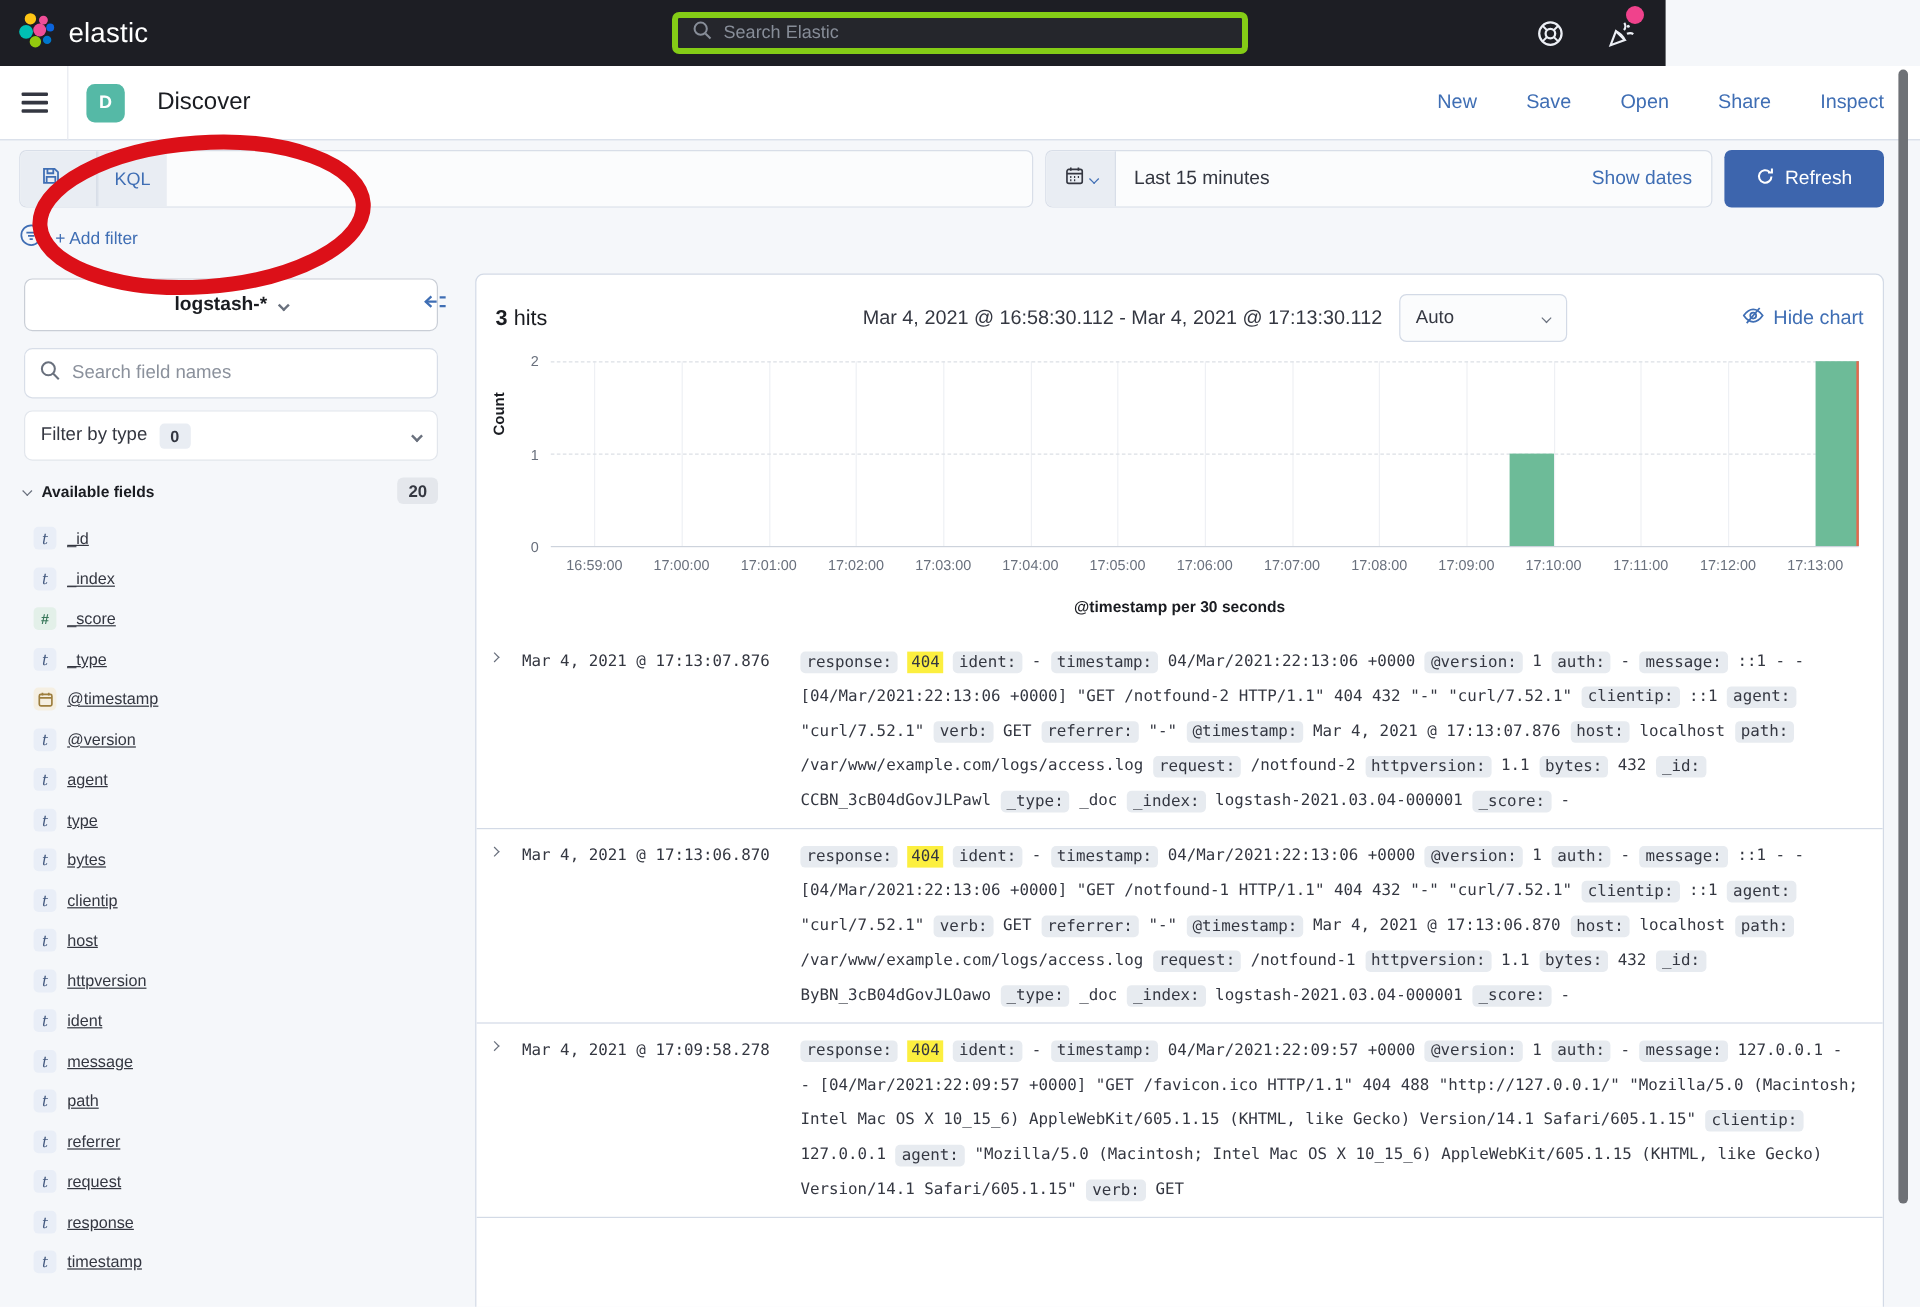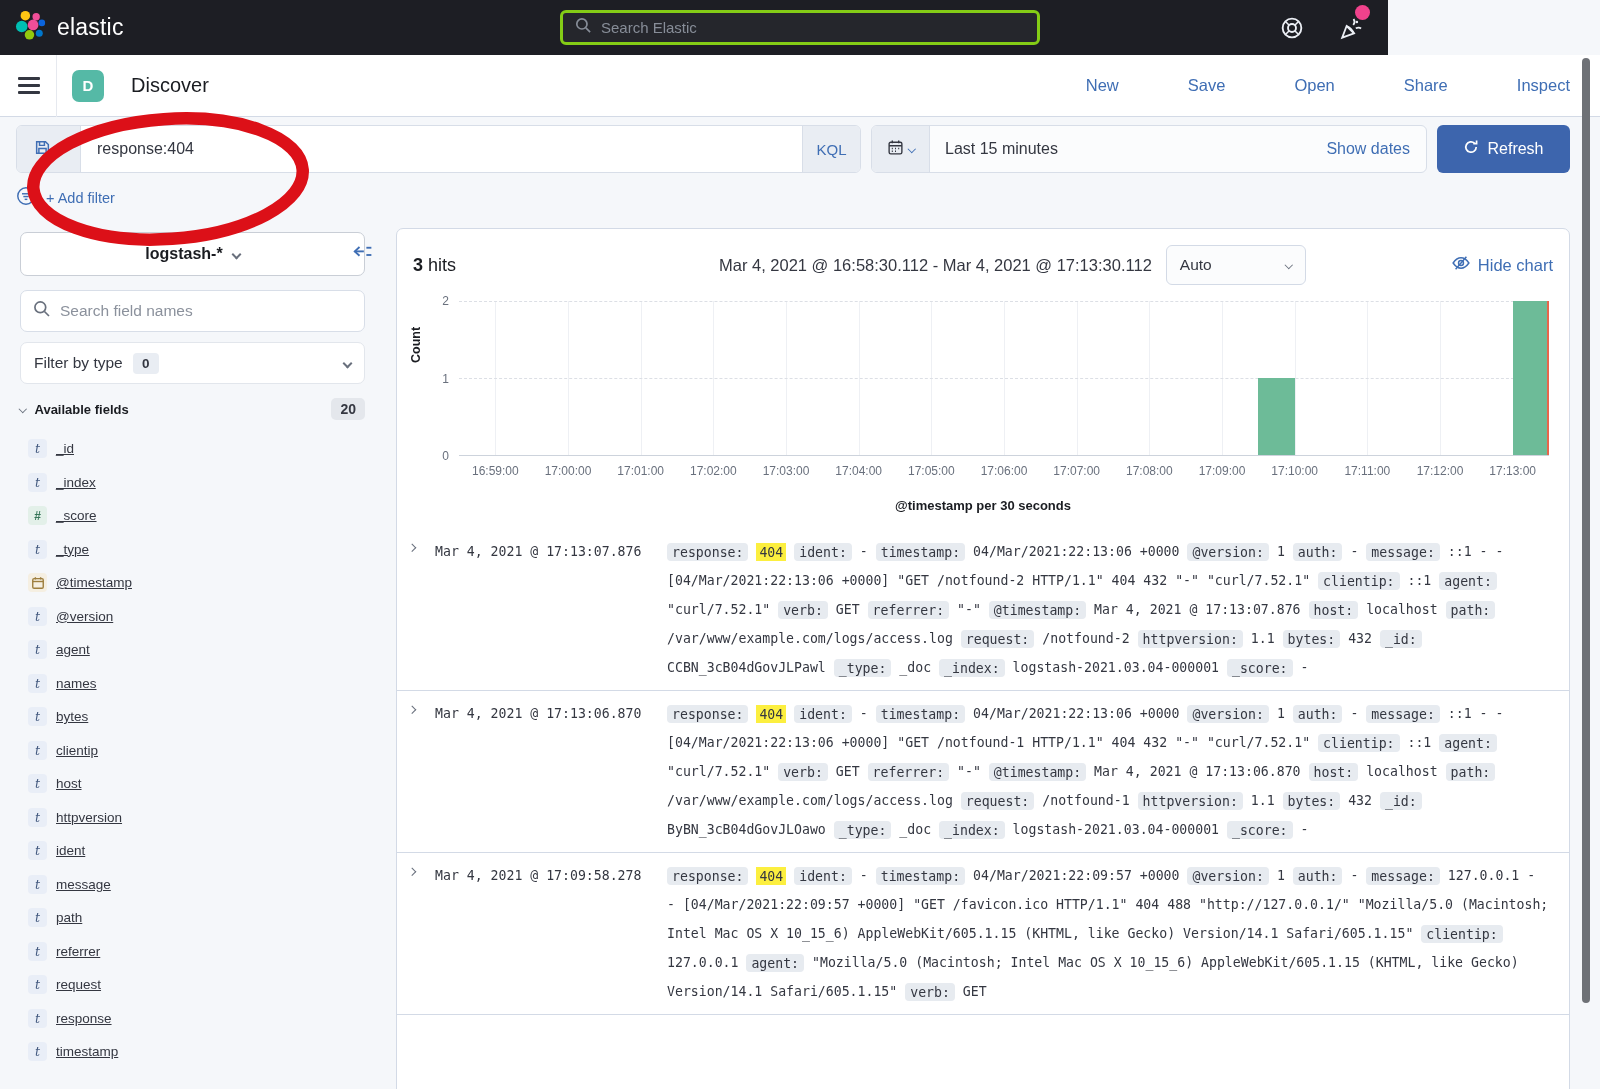--- a/index.html
+++ b/index.html
@@ -3,36 +3,36 @@
 <meta charset="utf-8">
 <style>
   * { margin:0; padding:0; box-sizing:border-box; }
   html,body { width:1600px; height:1089px; overflow:hidden; font-family:"Liberation Sans", sans-serif; color:#343741; background:#f5f7fa; }
   .page { position:relative; width:1600px; height:1089px; overflow:hidden; }
 
   
   .topbar { position:absolute; left:0; top:0; width:1388px; height:55px; background:#1d1e24; display:flex; align-items:center; }
   .brand { display:flex; align-items:center; gap:10px; margin-left:14px; cursor:pointer; }
   .brand-name { color:#fff; font-size:23px; font-weight:500; letter-spacing:.2px; }
-  .global-search { position:absolute; left:560px; top:10px; width:480px; height:35px; border:3px solid #84cc16; border-radius:6px; background:#25262c; display:flex; align-items:center; padding:0 12px; gap:9px; }
+  .global-search { position:absolute; left:560px; top:10px; width:480px; height:35px; border:5px solid #84cc16; border-radius:6px; background:#25262c; display:flex; align-items:center; padding:0 12px; gap:9px; }
   .global-search input { flex:1; background:transparent; border:none; outline:none; color:#d4dae5; font-size:15px; font-family:"Liberation Sans",sans-serif; }
   .global-search input::placeholder { color:#878d98; }
   .topbar-right { position:absolute; right:26px; top:0; height:55px; display:flex; align-items:center; gap:34px; }
   .top-ic { width:24px; height:24px; cursor:pointer; }
   .notif-dot { position:absolute; right:18px; top:5px; width:15px; height:15px; border-radius:50%; background:#f0428c; }
 
   
   .appbar { position:absolute; left:0; top:55px; width:1600px; height:62px; background:#fff; border-bottom:1px solid #d3dae6; display:flex; align-items:center; }
   .hamburger { margin-left:18px; width:22px; cursor:pointer; }
   .hamburger div { height:2.6px; background:#343741; margin:4.2px 0; border-radius:1px; }
   .app-divider { width:1px; height:62px; background:#e6e9ef; margin-left:16px; }
   .d-badge { width:32px; height:32px; margin-left:15px; border-radius:7px; background:#55b9a6; color:#fff; font-size:15px; font-weight:bold; display:flex; align-items:center; justify-content:center; cursor:pointer; }
   .app-title { margin-left:27px; font-size:20px; color:#1a1c21; }
   .appnav { margin-left:auto; margin-right:30px; display:flex; gap:41px; }
-  .appnav a { color:#3f6eb4; font-size:16.5px; text-decoration:none; cursor:pointer;margin-left:28px; }
+  .appnav a { color:#3f6eb4; font-size:16.5px; text-decoration:none; cursor:pointer; }
 
   
   .querybar { position:absolute; left:16px; top:125px; width:1554px; height:48px; display:flex; gap:10px; }
   .qgroup { flex:1; display:flex; border:1px solid #d8dee8; border-radius:6px; overflow:hidden; background:#fbfcfd; }
   .q-saved { width:64px; background:#e9edf3; display:flex; align-items:center; justify-content:center; gap:6px; cursor:pointer; border-right:1px solid #d8dee8; }
   .q-input { flex:1; border:none; outline:none; font-size:16px; padding:0 16px; color:#343741; background:#fff; font-family:"Liberation Sans",sans-serif; }
   .q-kql { width:58px; background:#e9edf3; border-left:1px solid #d8dee8; display:flex; align-items:center; justify-content:center; color:#3f6eb4; font-size:15px; cursor:pointer; }
   .dategroup { width:556px; display:flex; border:1px solid #d8dee8; border-radius:6px; overflow:hidden; background:#fbfcfd; align-items:center; }
   .d-cal { width:58px; align-self:stretch; background:#e9edf3; border-right:1px solid #d8dee8; display:flex; align-items:center; justify-content:center; gap:5px; cursor:pointer; }
   .d-range { flex:1; padding-left:15px; font-size:16px; color:#343741; cursor:pointer; }
@@ -184,21 +184,20 @@
       <div class="q-saved">
         <span>
           <svg width="17" height="17" viewBox="0 0 16 16" fill="none" stroke="#3f6eb4" stroke-width="1.4">
             <path d="M2.5 2.5 h8.3 l2.7 2.7 v8.3 h-11 z"></path>
             <path d="M5.2 2.7 v3.3 h4.6 v-3.3"></path>
             <path d="M4.6 13.3 v-4.4 h6.8 v4.4"></path>
           </svg>
         </span>
         <span class="chev down sm blue"></span>
       </div>
-      <input class="q-input" value="response:404" style="">
       <div class="q-kql">KQL</div>
     </div>
     <div class="dategroup">
       <div class="d-cal">
         <span>
           <svg width="17" height="17" viewBox="0 0 16 16" fill="none" stroke="#343741" stroke-width="1.3">
             <rect x="2" y="3" width="12" height="11" rx="1.5"></rect>
             <line x1="2" y1="6.3" x2="14" y2="6.3"></line>
             <line x1="5" y1="1.4" x2="5" y2="4"></line>
               <line x1="11" y1="1.4" x2="11" y2="4"></line>
@@ -288,21 +287,21 @@
         <div class="field-row">
           <div class="tok tok-t">t</div>
           <div class="field-name">@version</div>
         </div>
         <div class="field-row">
           <div class="tok tok-t">t</div>
           <div class="field-name">agent</div>
         </div>
         <div class="field-row">
           <div class="tok tok-t">t</div>
-          <div class="field-name">names</div>
+          <div class="field-name">type</div>
         </div>
         <div class="field-row">
           <div class="tok tok-t">t</div>
           <div class="field-name">bytes</div>
         </div>
         <div class="field-row">
           <div class="tok tok-t">t</div>
           <div class="field-name">clientip</div>
         </div>
         <div class="field-row">

